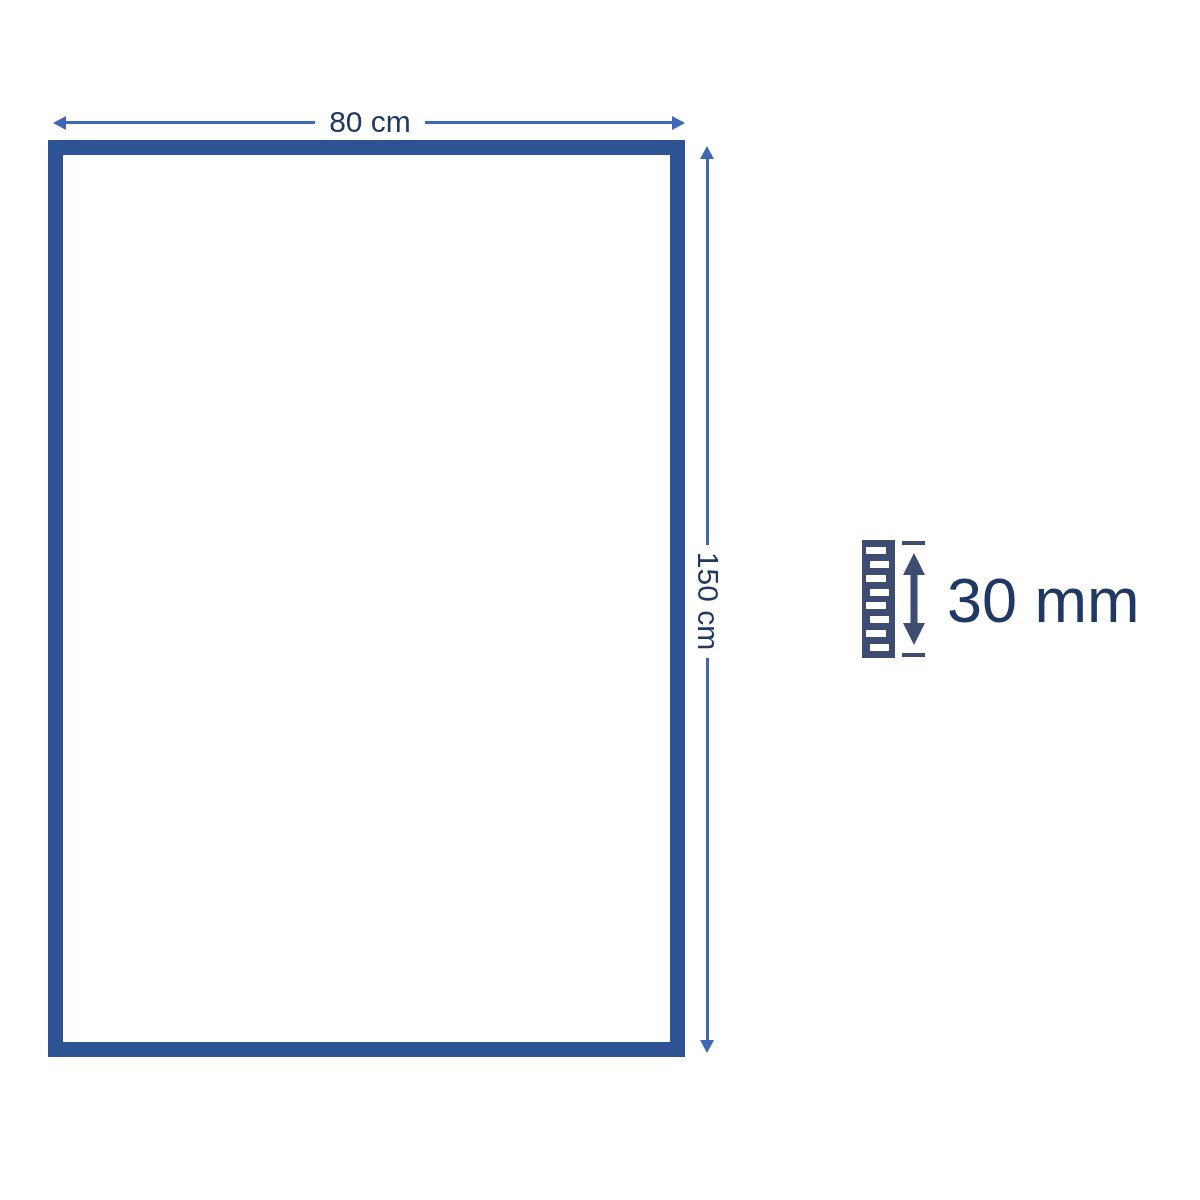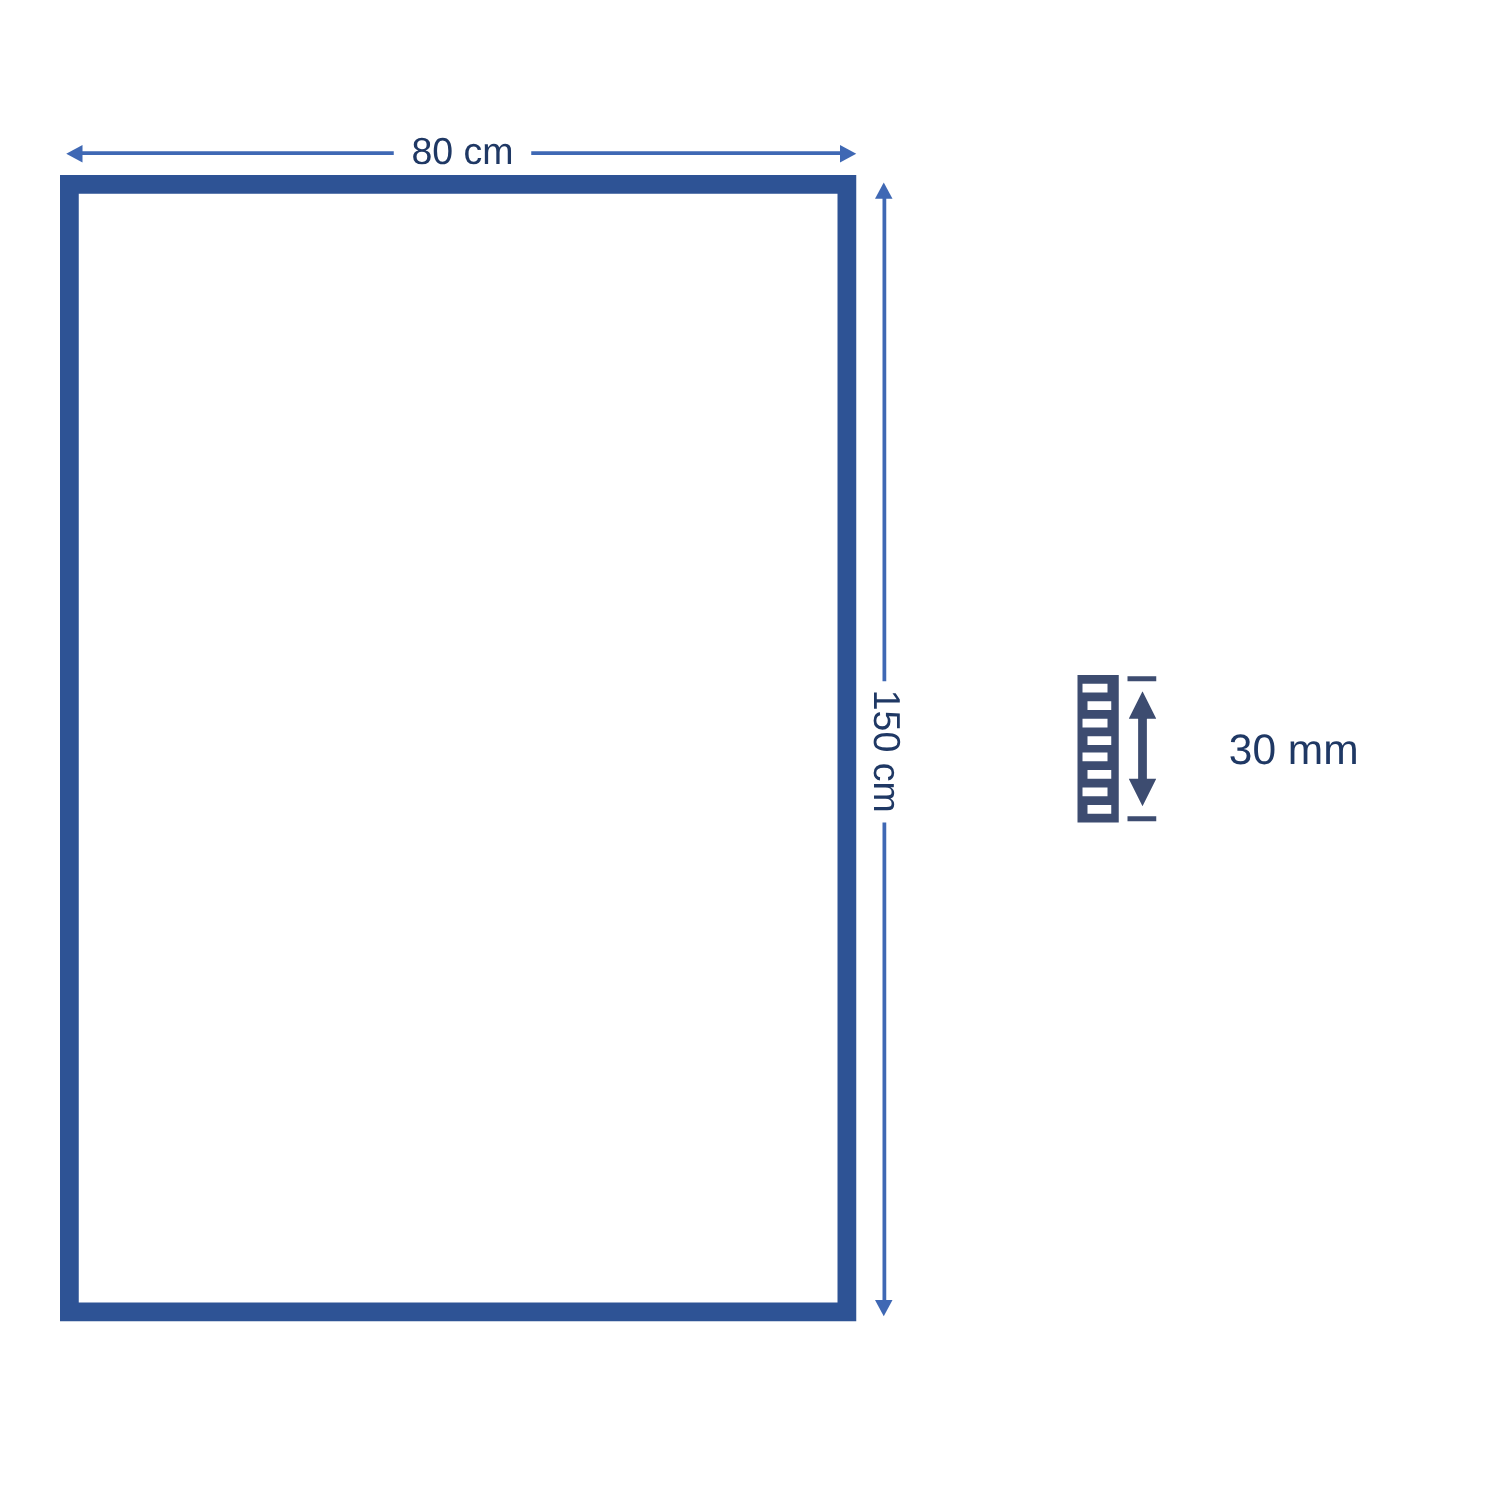--- a/index.html
+++ b/index.html
@@ -48,24 +48,23 @@
   .dim-label.rotated{
     left:708px;top:601px;
     width:160px;height:36px;
     margin-left:-80px;margin-top:-18px;
     transform:rotate(90deg);
   }
   .thickness-label{
     position:absolute;
     left:947px;top:572px;
     color:var(--label-text);
-    font-size:34px;
+    font-size:63px;
     line-height:56px;
     white-space:nowrap;
-    margin-left:36px;
   }
   
   .pile-bar{
     position:absolute;
     left:862px;top:540px;
     width:33px;height:118px;
     background:var(--icon);
     box-sizing:border-box;
     display:flex;flex-direction:column;
     justify-content:space-evenly;

